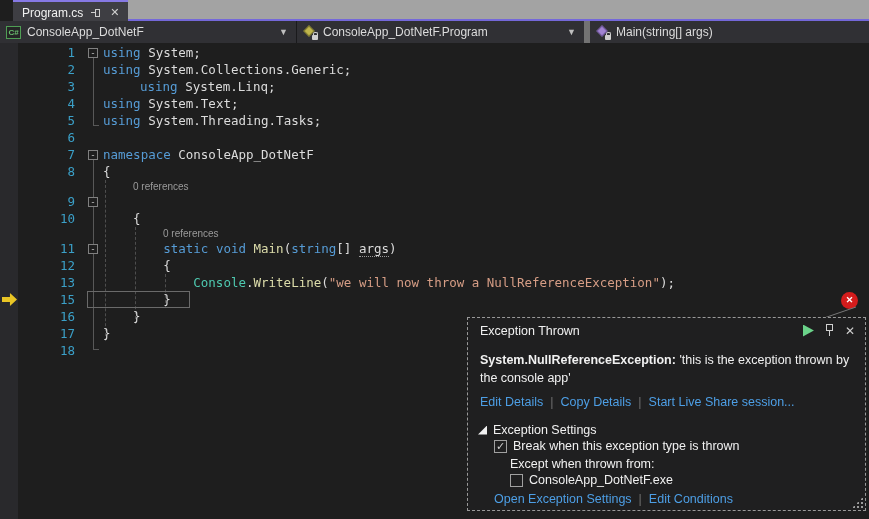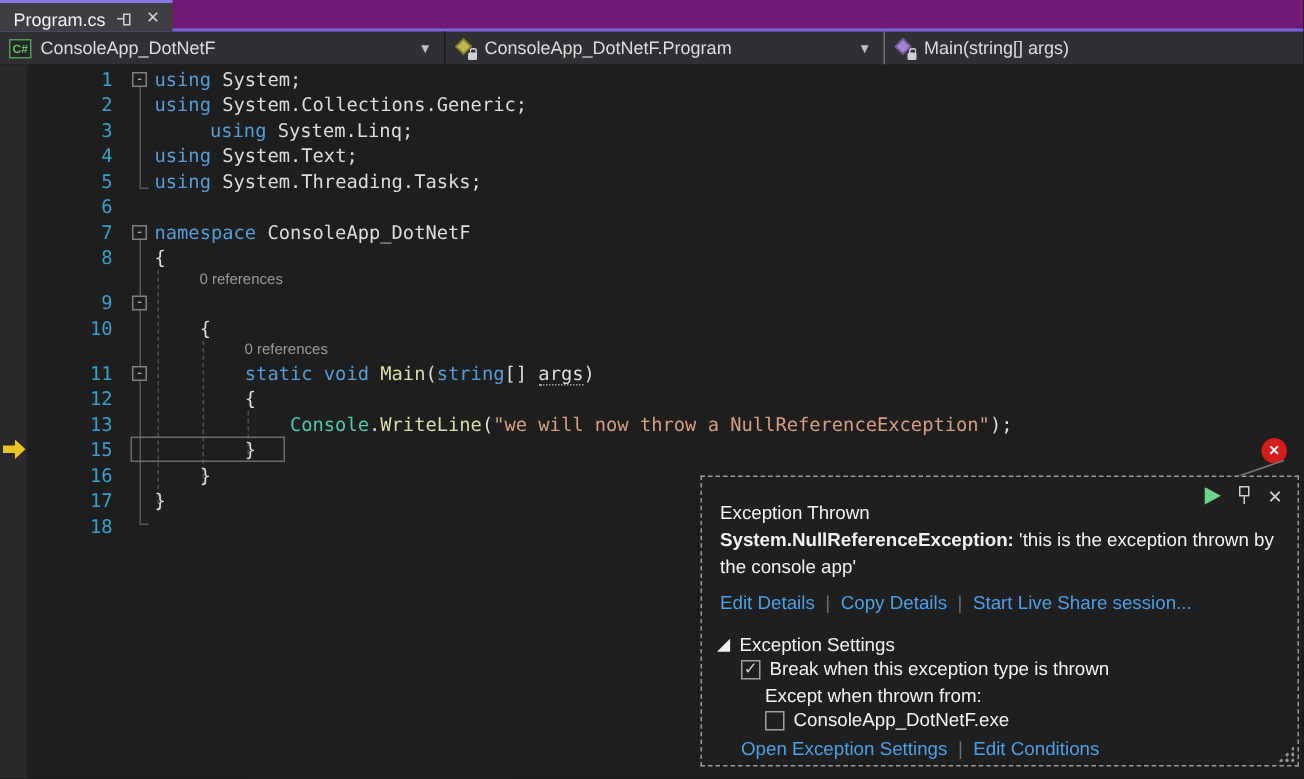--- a/index.html
+++ b/index.html
@@ -1,35 +1,35 @@
 <!DOCTYPE html>
 <html><head>
 <meta charset="utf-8">
 <style>
   * { margin:0; padding:0; box-sizing:border-box; }
   html,body { width:869px; height:519px; overflow:hidden; background:#1E1E1E;
               font-family:"Liberation Sans", sans-serif; }
   .app { position:relative; width:869px; height:519px; background:#1E1E1E; }
 
   
-  .tabstrip { position:relative; height:21px; background:#701a75; }
+  .tabstrip { position:relative; height:21px; background:#a3a3a3;margin-left:13px; }
   .accentline { position:absolute; left:0; right:0; bottom:0; height:2px; background:#7468D9; }
   .tab { position:absolute; left:0; top:0; height:21px; display:flex; align-items:center;
          padding:2px 8px 0 9px; background:#3E3E43; border-top:2px solid #8679E4; gap:8px; }
   .tab-title { color:#F1F1F1; font-size:12px; white-space:nowrap; }
   .pin-icon { position:relative; width:11px; height:10px; }
   .pin-icon .stem { position:absolute; left:0; top:4.5px; width:4px; height:1px; background:#D0D0D0; }
   .pin-icon .head { position:absolute; left:4px; top:1px; width:5px; height:8px; border:1px solid #D0D0D0; }
   .tab-close { color:#D0D0D0; font-size:11px; line-height:11px; }
 
   
   .navbar { display:flex; height:22px; background:#303034; }
   .nav-sec { position:relative; display:flex; align-items:center; gap:6px; padding-left:6px; }
   .nav-sec1 { width:297px; border-right:1px solid #1A1A1C; }
-  .nav-sec2 { width:293px; border-right:1px solid #737373; }
+  .nav-sec2 { width:293px; border-right:6px solid #737373; }
   .nav-sec3 { flex:1; }
   .nav-label { color:#DCDCDC; font-size:12px; white-space:nowrap; }
   .nav-caret { position:absolute; right:8px; color:#BFBFBF; font-size:9px; }
   .csproj-icon { width:15px; height:13px; border:1px solid #4F9E54; color:#6BBF6F;
                  font-size:8px; font-weight:bold; text-align:center; line-height:11px; background:#252526; }
   .navico { position:relative; width:14px; height:14px; }
   .class-icon .dia { position:absolute; left:2px; top:2px; width:8px; height:8px; background:#BFB54B;
                      border:1px solid #7E7A30; transform:rotate(45deg); }
   .method-icon .dia { position:absolute; left:2px; top:2px; width:8px; height:8px; background:#A184D1;
                       border:1px solid #6F579B; transform:rotate(45deg); }
@@ -68,21 +68,21 @@
   .cur-arrow { position:absolute; left:2px; top:250px; width:15px; height:13px; background:#E9C525; z-index:4;
                clip-path:polygon(0 31%,53% 31%,53% 0,100% 50%,53% 100%,53% 69%,0 69%); }
   .err-icon { position:absolute; left:841px; top:249px; width:17px; height:17px; border-radius:50%;
               background:#D41C1C; color:#FFFFFF; font-size:9px; font-weight:bold; text-align:center;
               line-height:17px; z-index:4; font-family:"Liberation Sans", sans-serif; }
   .tailsvg { position:absolute; left:816px; top:263px; z-index:4; }
 
   
   .popup { position:absolute; left:467px; top:274px; width:399px; height:194px; background:#1F1F20;
            border:1px dashed #999999; z-index:5; font-family:"Liberation Sans", sans-serif; color:#F1F1F1; }
-  .p-title { position:absolute; left:12px; top:17px; font-size:12.5px; }
+  .p-title { position:absolute; left:12px; top:6px; font-size:12.5px; }
   .p-icons { position:absolute; right:10px; top:6px; display:flex; gap:11px; align-items:center; }
   .play-icon { width:11px; height:12px; background:#6BD38A; clip-path:polygon(0 0,100% 50%,0 100%); }
   .ppin { position:relative; width:9px; height:13px; }
   .ppin .head { position:absolute; left:1px; top:0; width:7px; height:7px; border:1px solid #D0D0D0; }
   .ppin .stem { position:absolute; left:4px; top:7px; width:1px; height:5px; background:#D0D0D0; }
   .p-close { color:#D0D0D0; font-size:12px; line-height:12px; }
   .p-body { position:absolute; left:12px; top:33px; right:12px; font-size:12.5px; line-height:18px; }
   .p-body b { font-weight:bold; }
   .p-links { position:absolute; left:12px; top:77px; font-size:12.5px; }
   .plink { color:#4D9FE6; text-decoration:none; }

